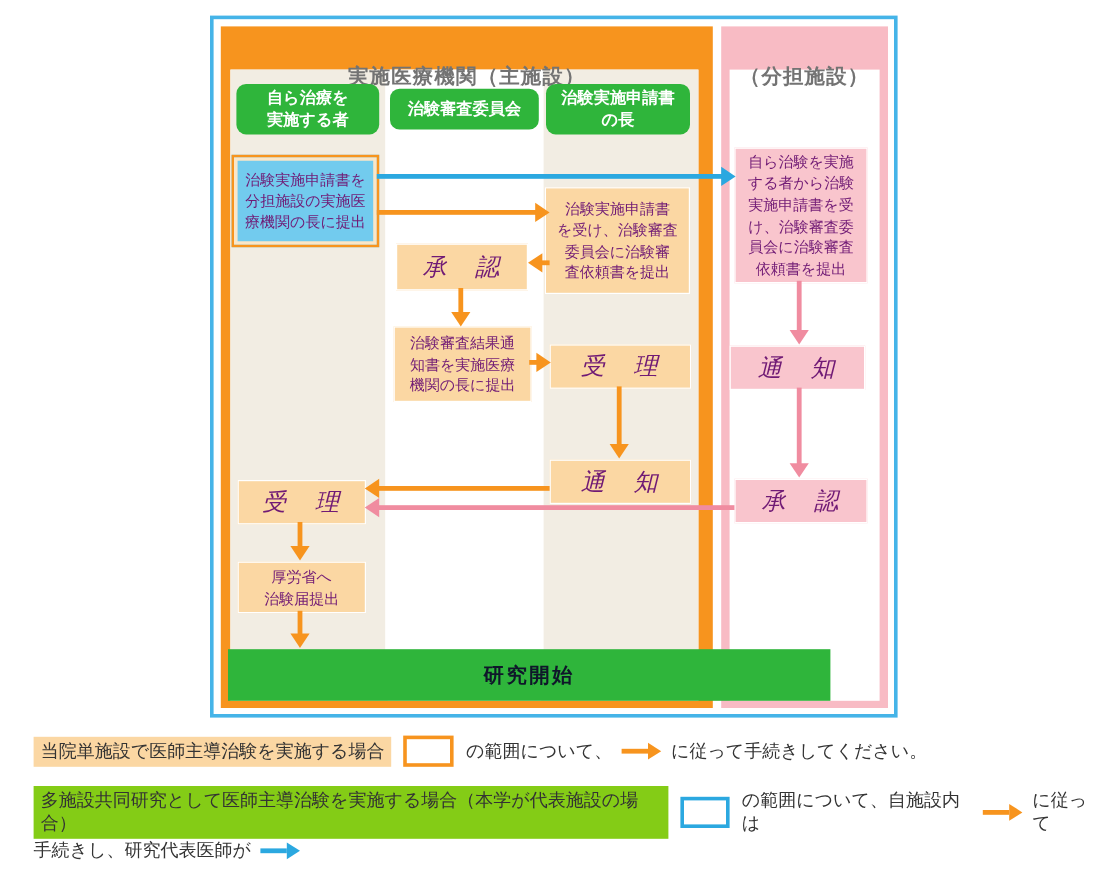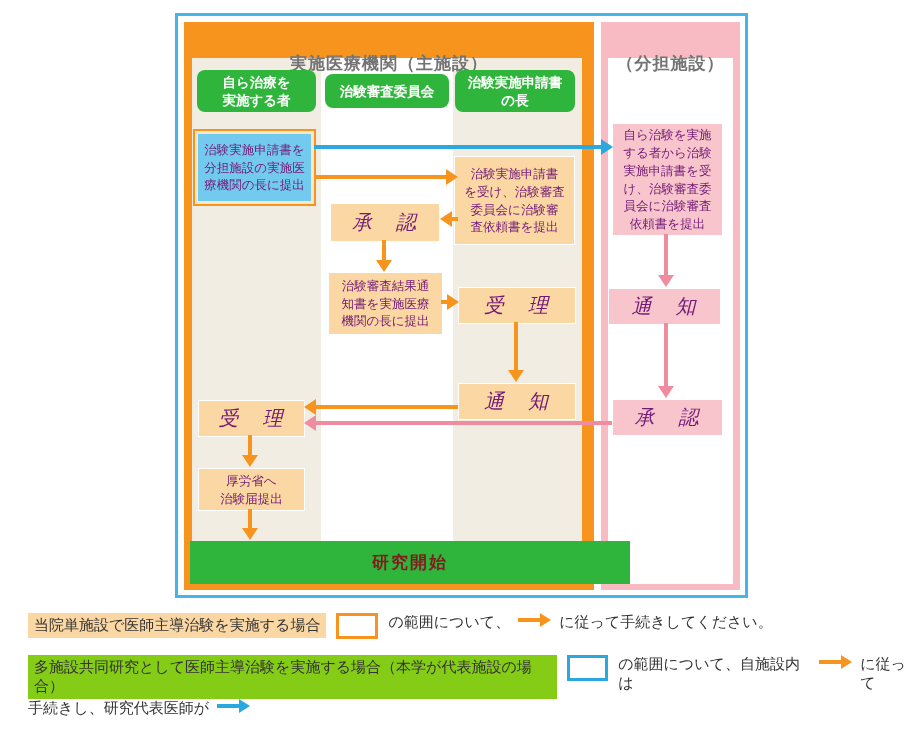--- a/index.html
+++ b/index.html
@@ -23,34 +23,34 @@
   .col-header{position:absolute;z-index:2;background:#2FB53B;color:#fff;font-weight:bold;
     font-size:13.5px;border-radius:8px;display:flex;align-items:center;justify-content:center;
     text-align:center;white-space:pre-line;line-height:1.35;}
   
   .box{position:absolute;z-index:2;display:flex;align-items:center;justify-content:center;
     text-align:center;white-space:pre-line;font-size:12.5px;line-height:1.42;color:#701a75;}
   .box-peach{background:#FBD7A3;border:1px solid #fff;}
   .box-pink{background:#F9C5CD;border:1px solid #fff;}
   .box-blue{background:#72CBEE;border:2px solid #F7941E;box-shadow:inset 0 0 0 3px #FAE6C8;}
   .box-label{font-size:20px;letter-spacing:2px;font-style:italic;}
-  .start-bar{position:absolute;left:190px;top:541px;width:440px;height:43px;background:#2FB53B;
-    z-index:2;display:flex;align-items:center;justify-content:center;color:#7f1d1d;
+  .start-bar{position:absolute;left:190px;top:541px;width:502px;height:43px;background:#2FB53B;
+    z-index:2;display:flex;align-items:center;justify-content:center;color:#0f172a;
     font-size:17px;font-weight:bold;letter-spacing:2px;}
   
   .shaft-h{position:absolute;height:4px;z-index:3;}
   .shaft-v{position:absolute;width:4px;z-index:3;}
   .s-orange{background:#F7941E;} .s-blue{background:#2BA8E0;} .s-pink{background:#F08CA0;}
   .head{position:absolute;width:0;height:0;z-index:3;}
   .head-right{border-top:8px solid transparent;border-bottom:8px solid transparent;border-left:12px solid currentColor;}
   .head-left{border-top:8px solid transparent;border-bottom:8px solid transparent;border-right:12px solid currentColor;}
   .head-down{border-left:8px solid transparent;border-right:8px solid transparent;border-top:12px solid currentColor;}
   .c-orange{color:#F7941E;} .c-blue{color:#2BA8E0;} .c-pink{color:#F08CA0;}
   
-  .legend-row{position:absolute;left:28px;display:flex;align-items:flex-start;font-size:15px;color:#333;}
+  .legend-row{position:absolute;left:28px;display:flex;align-items:center;font-size:15px;color:#333;}
   .hl-peach{background:#FBD7A3;padding:3px 6px;}
   .hl-blue{background:#84cc16;padding:3px 6px;}
   .sample-box{display:inline-block;width:36px;height:20px;background:#fff;margin:0 10px;}
   .sample-orange{border:3px solid #F7941E;}
   .sample-blue{border:3px solid #2BA8E0;}
   .legend-arrow{display:inline-flex;align-items:center;margin:0 8px;}
   .legend-arrow .la-shaft{display:inline-block;width:22px;height:4px;}
   .legend-arrow .la-head{display:inline-block;width:0;height:0;
     border-top:7px solid transparent;border-bottom:7px solid transparent;border-left:11px solid currentColor;}
 </style>

